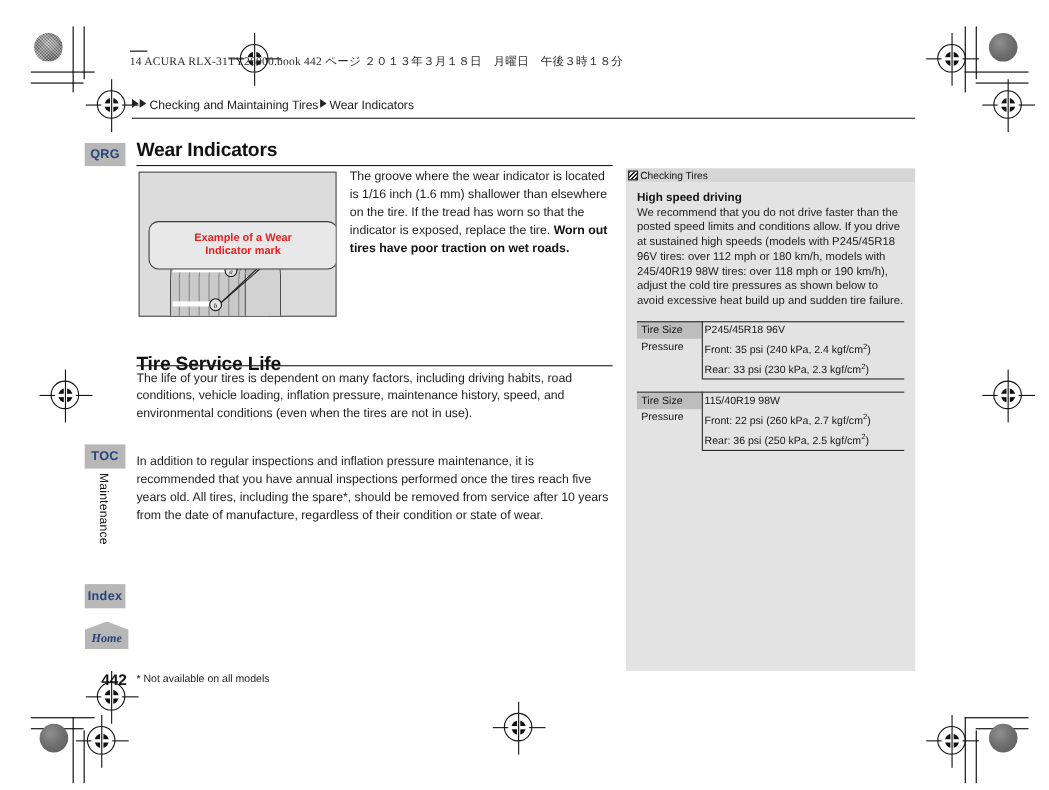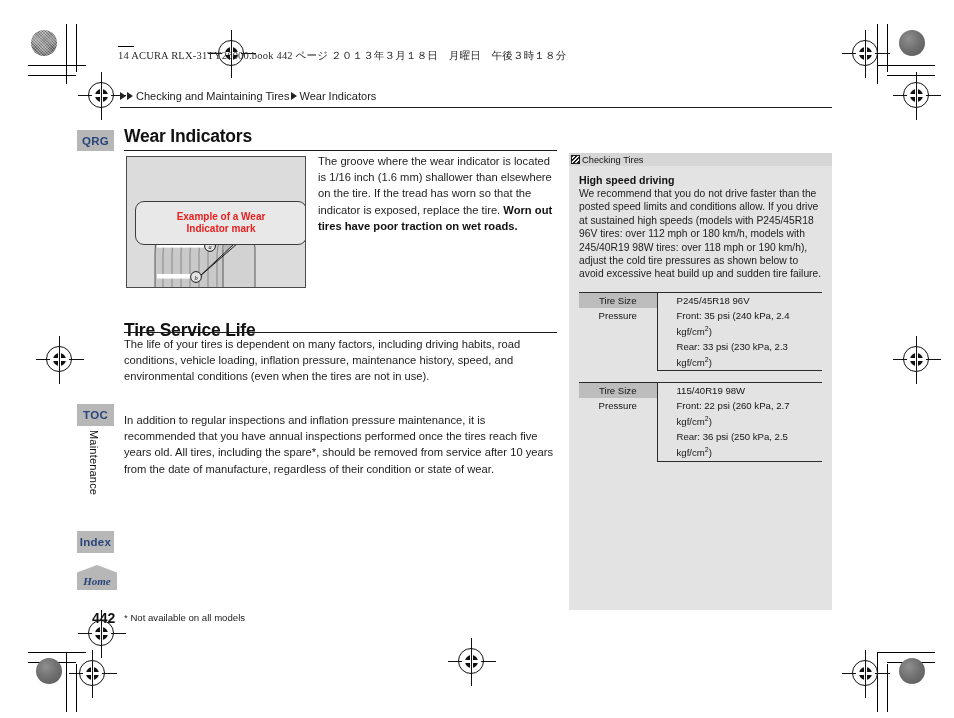--- a/index.html
+++ b/index.html
@@ -66,21 +66,21 @@
   }
 
   
   .breadcrumb {
     position: absolute;
     left: 120px; top: 90px;
     width: 712px;
     font-size: 11px;
     color: #1a1a1a;
     display: flex;
-    align-items: center;
+    align-items: flex-start;
     padding-bottom: 5px;
     border-bottom: 1.2px solid #222;
     white-space: nowrap;
   }
   .tri {
     display: inline-block;
     width: 0; height: 0;
     border-left: 6px solid #222;
     border-top: 4.5px solid transparent;
     border-bottom: 4.5px solid transparent;
@@ -247,29 +247,28 @@
   }
   table.spec td {
     border: none;
     padding: 1px 4px;
     vertical-align: top;
     line-height: 13px;
   }
   table.spec tr.top-rule td { border-top: 1.3px solid #2a2a2a; }
   table.spec tr.bot-rule td { border-bottom: 1.3px solid #2a2a2a; }
   table.spec td.label {
-    width: 78px;
+    width: 59px;
     background: #bdbdbd;
     border-right: 1.1px solid #2a2a2a;
-    text-align: center;
   }
   table.spec td.label.plain {
     background: transparent;
   }
-  table.spec td.val { padding-left: 19px; }
+  table.spec td.val { padding-left: 2px; }
   sup.unit { font-size: 7px; vertical-align: super; }
 
   
   #page-number {
     position: absolute;
     left: 92px; top: 610px;
     font-size: 14px;
     font-weight: bold;
     color: #111;
   }

